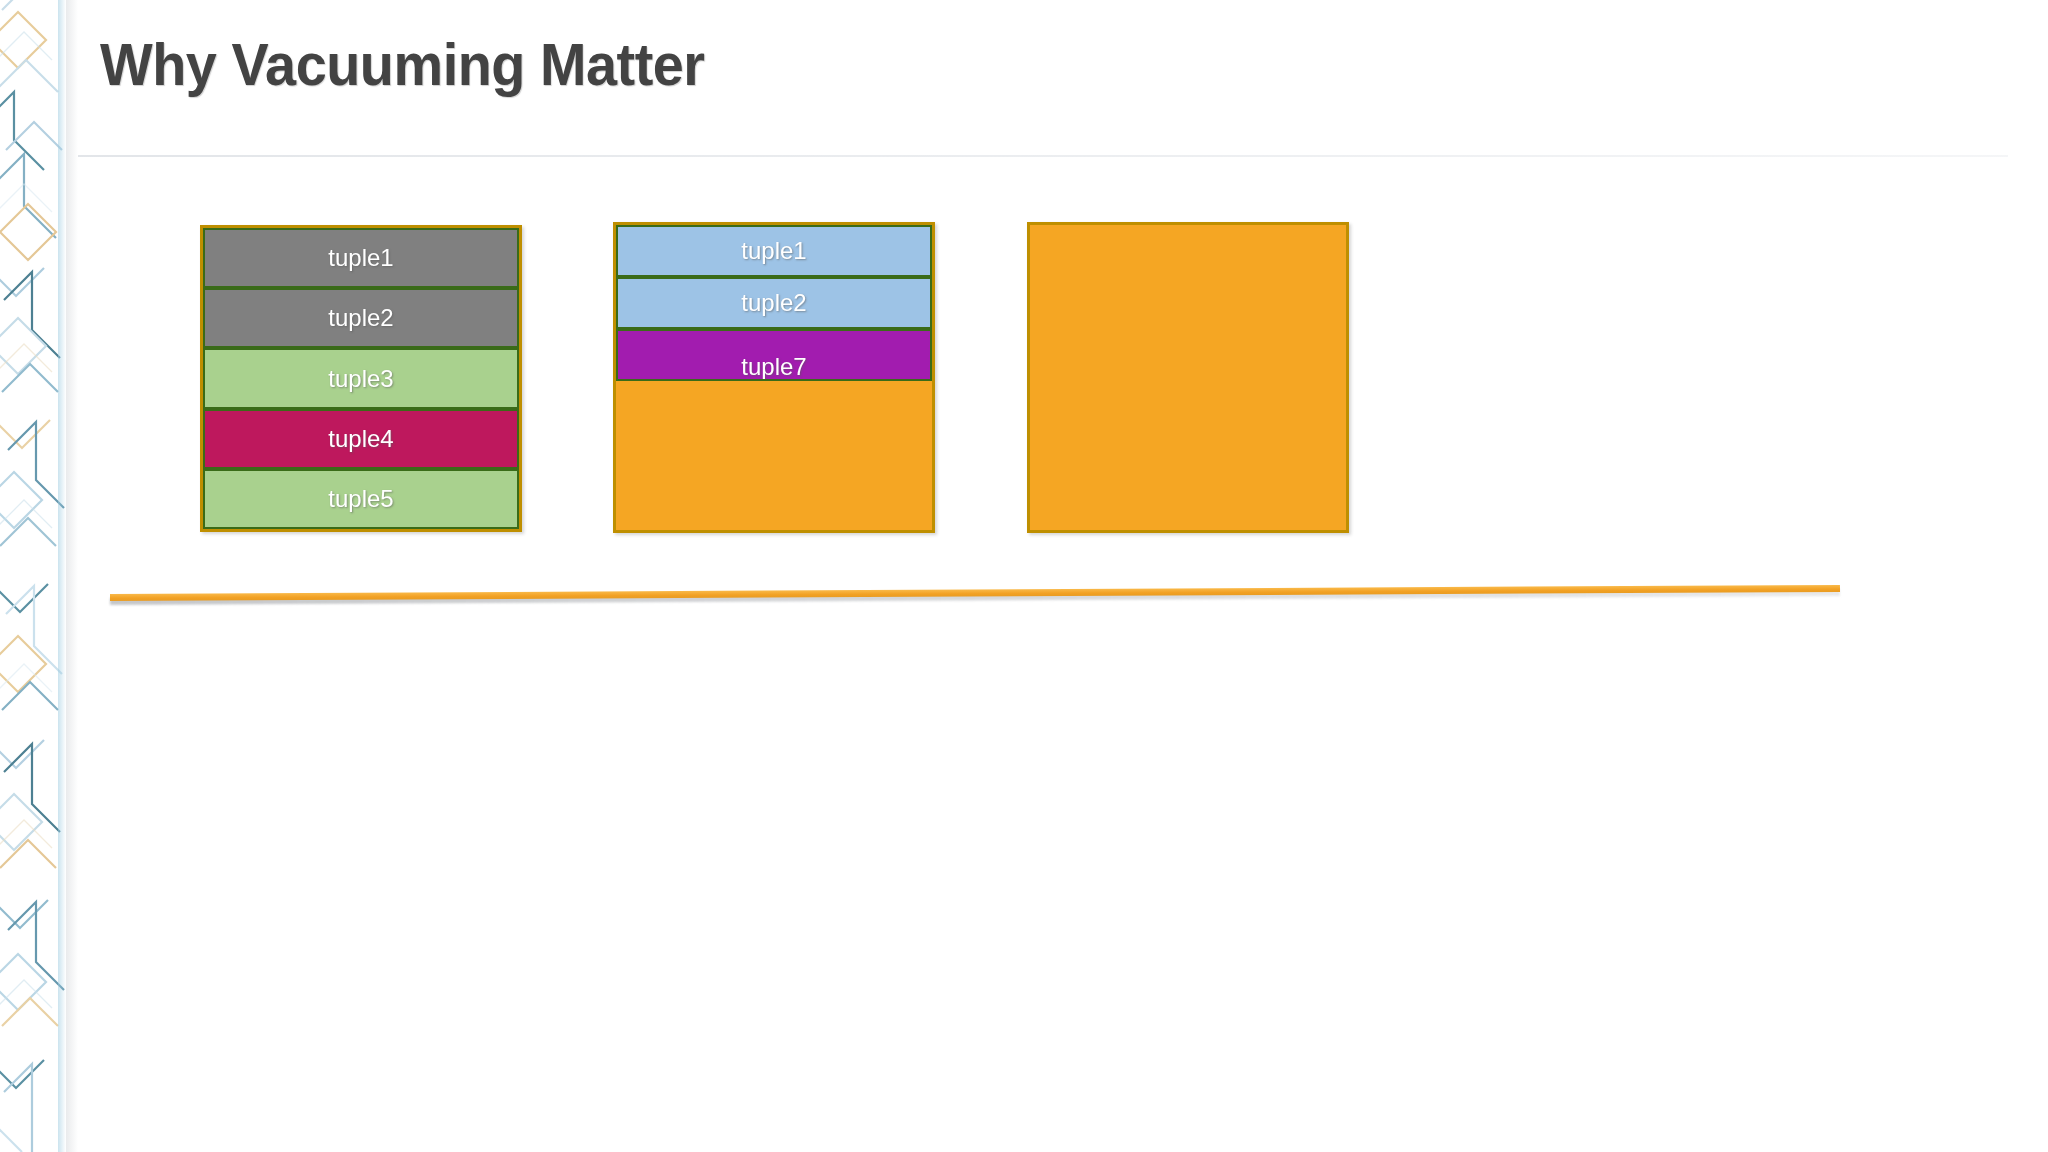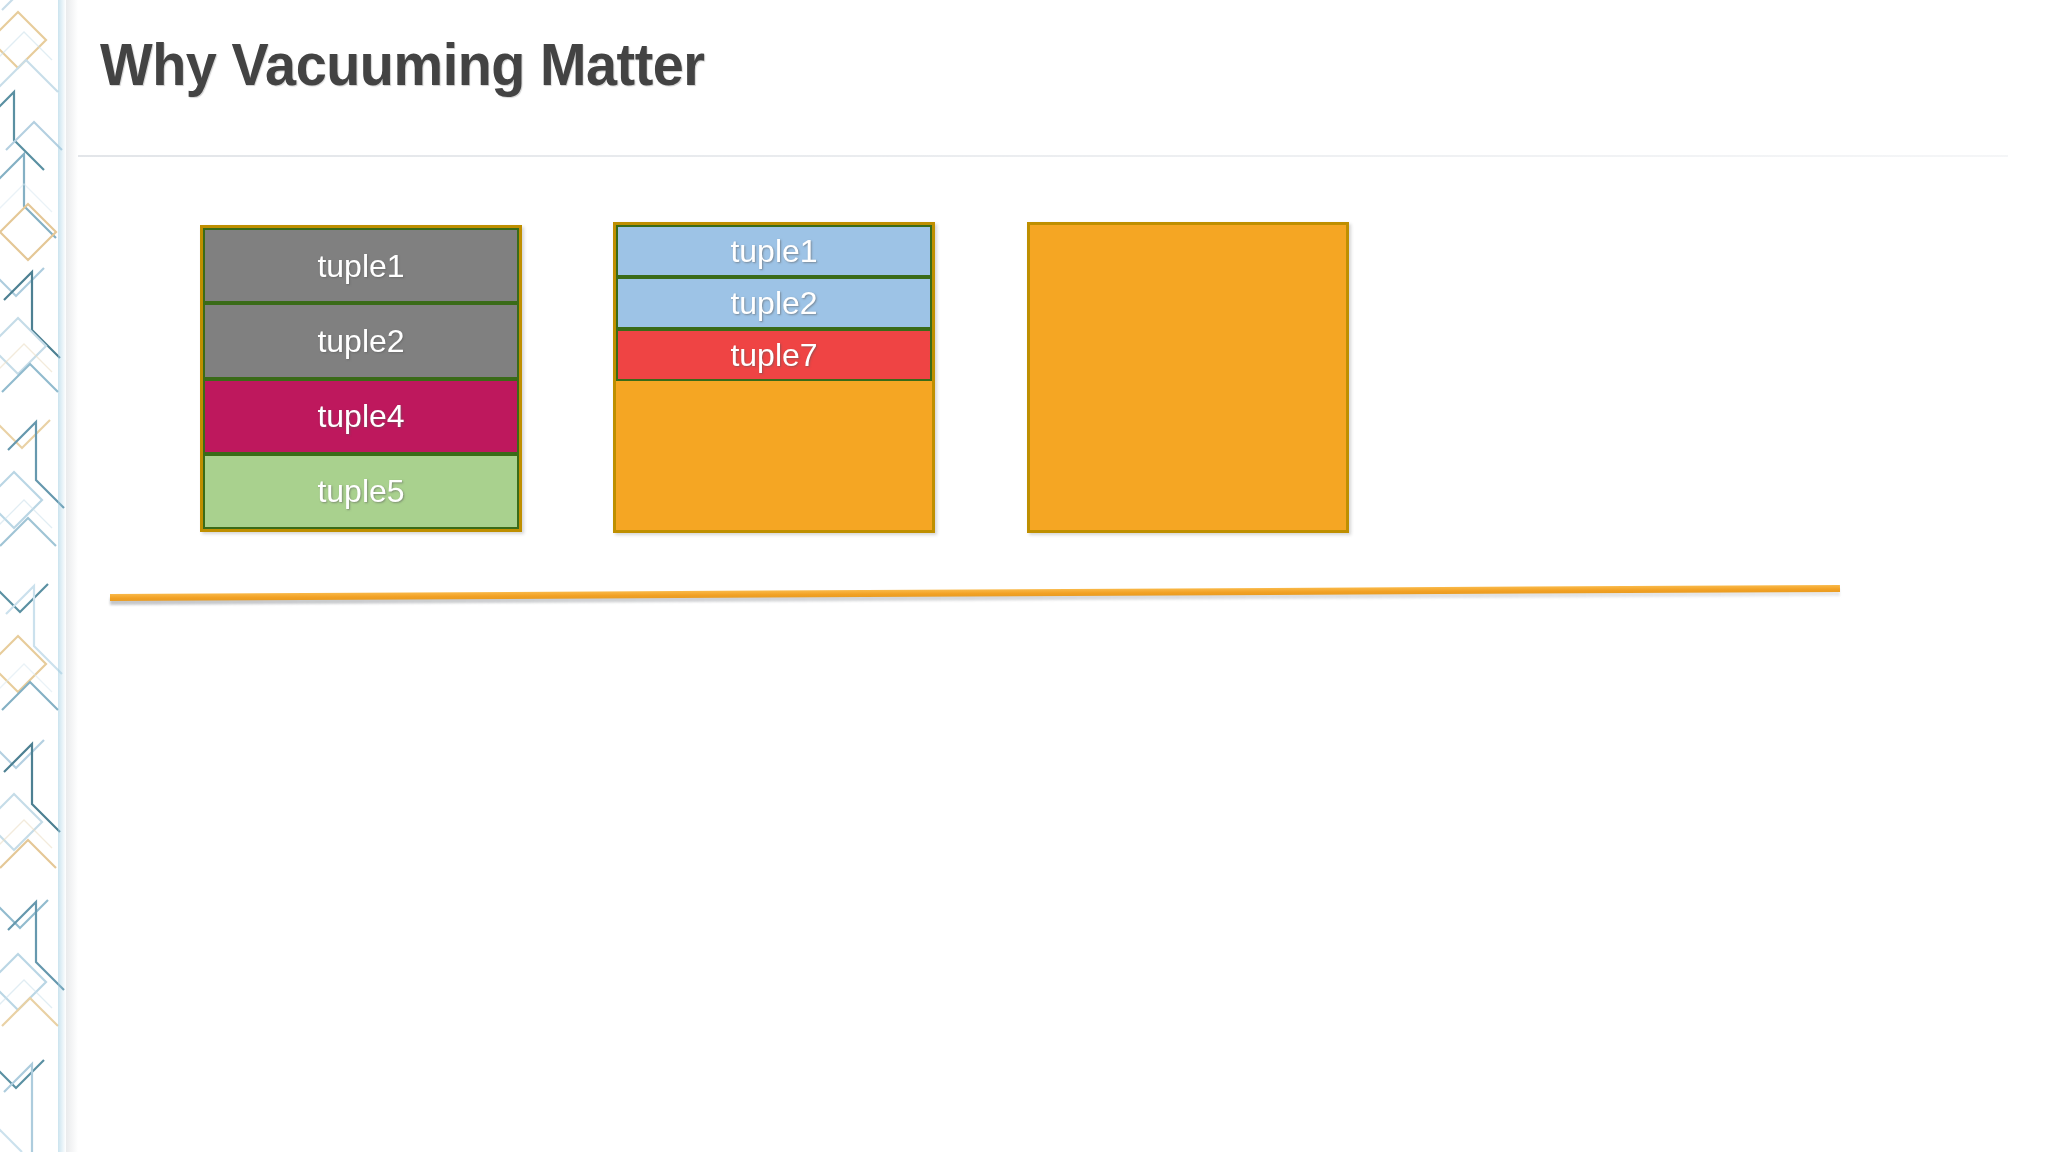--- a/index.html
+++ b/index.html
@@ -70,21 +70,21 @@
     box-shadow: 2px 2px 3px rgba(120,120,120,0.30);
     display: flex;
     flex-direction: column;
   }
   .tuple-row {
     box-sizing: border-box;
     border: 2px solid #3A6B18;
     display: flex;
     align-items: center;
     justify-content: center;
-    font-size: 32px;
+    font-size: 24px;
     color: #ffffff;
     text-shadow: 1px 1px 2px rgba(90,90,90,0.55);
     line-height: 1;
     overflow: hidden;
   }
   .free-space {
     flex: 1 1 auto;
     background: #F5A623;
   }
 
@@ -172,36 +172,39 @@
 <div id="title">Why Vacuuming Matter</div>
 <div id="title-rule"></div>
 
 <div class="page-box" id="box-heap">
   <div class="tuple-row" style="flex:1 1 0;background:#808080;">
     <span>tuple1</span>
   </div>
   <div class="tuple-row" style="flex:1 1 0;background:#808080;">
     <span>tuple2</span>
   </div>
+  <div class="tuple-row" style="flex:1 1 0;background:#A9D18E;">
+    <span>tuple3</span>
+  </div>
   <div class="tuple-row" style="flex:1 1 0;background:#be185d;">
     <span>tuple4</span>
   </div>
   <div class="tuple-row" style="flex:1 1 0;background:#A9D18E;justify-content:center;">
     <span>tuple5</span>
   </div>
 </div>
 
 <div class="page-box" id="box-compacted">
   <div class="tuple-row" style="height:52px;background:#9DC3E6;">
     <span>tuple1</span>
   </div>
   <div class="tuple-row" style="height:52px;background:#9DC3E6;">
     <span>tuple2</span>
   </div>
-  <div class="tuple-row" style="height:52px;background:#ef4444;">
+  <div class="tuple-row" style="height:52px;background:#a21caf;align-items:flex-end;">
     <span>tuple7</span>
   </div>
   <div class="free-space"></div>
 </div>
 
 <div class="page-box" id="box-empty">
   <div class="free-space"></div>
 </div>
 
 <div id="divider-wrap">

